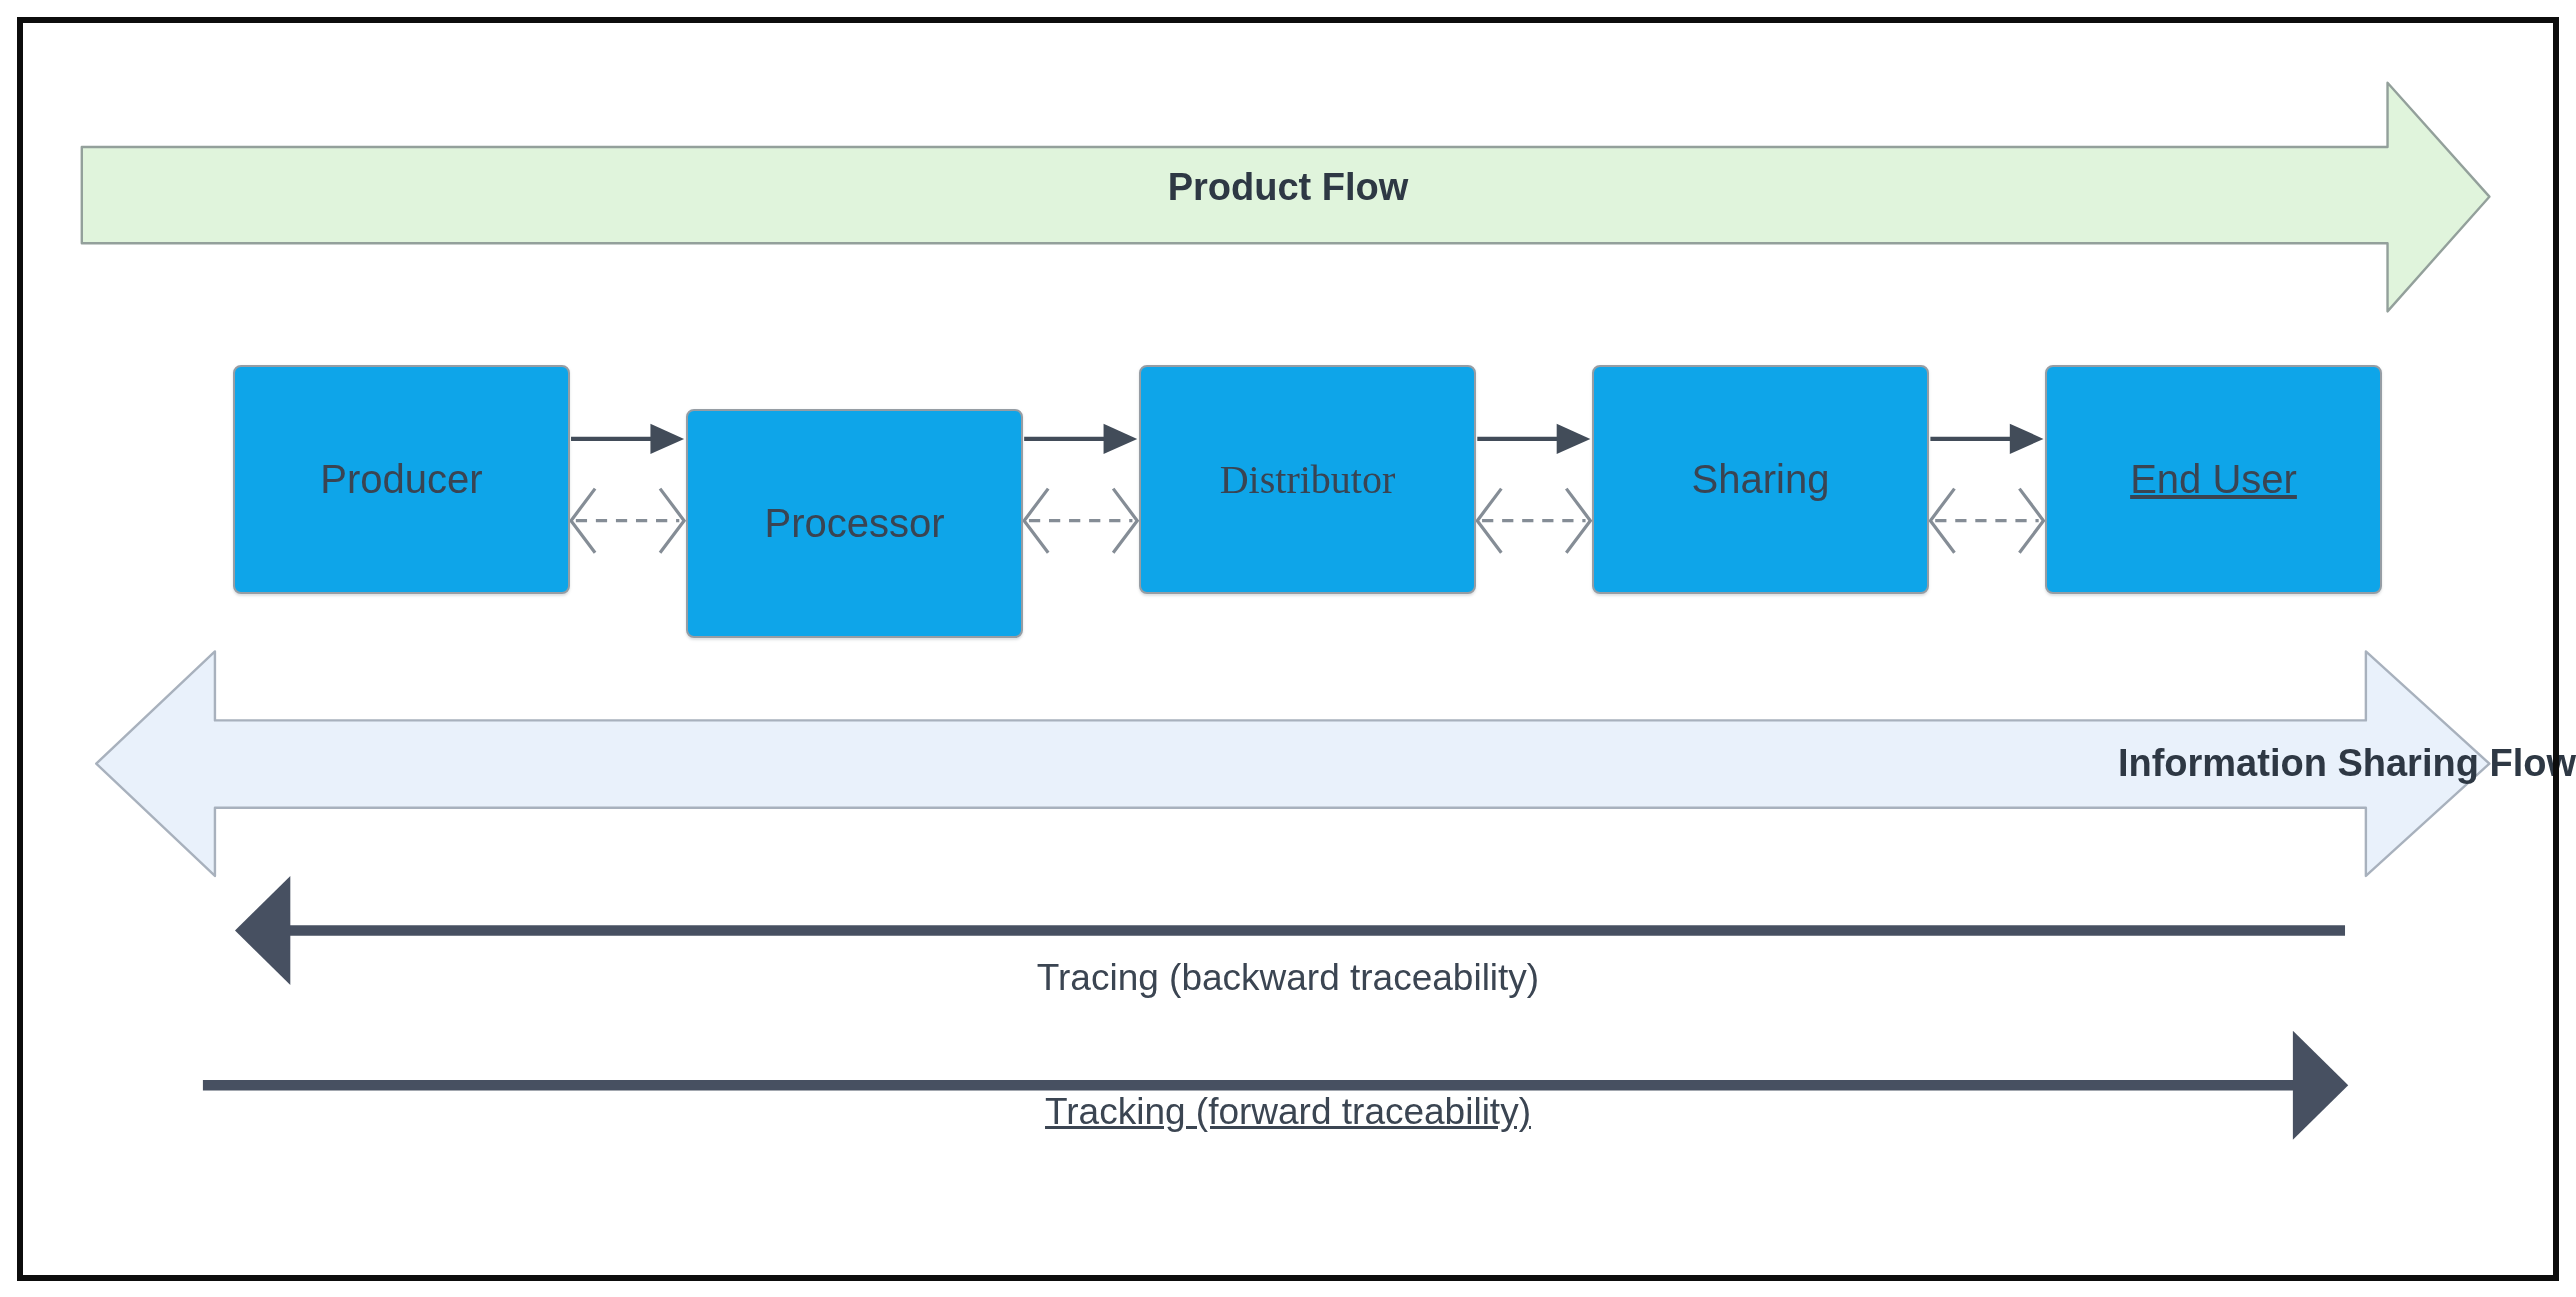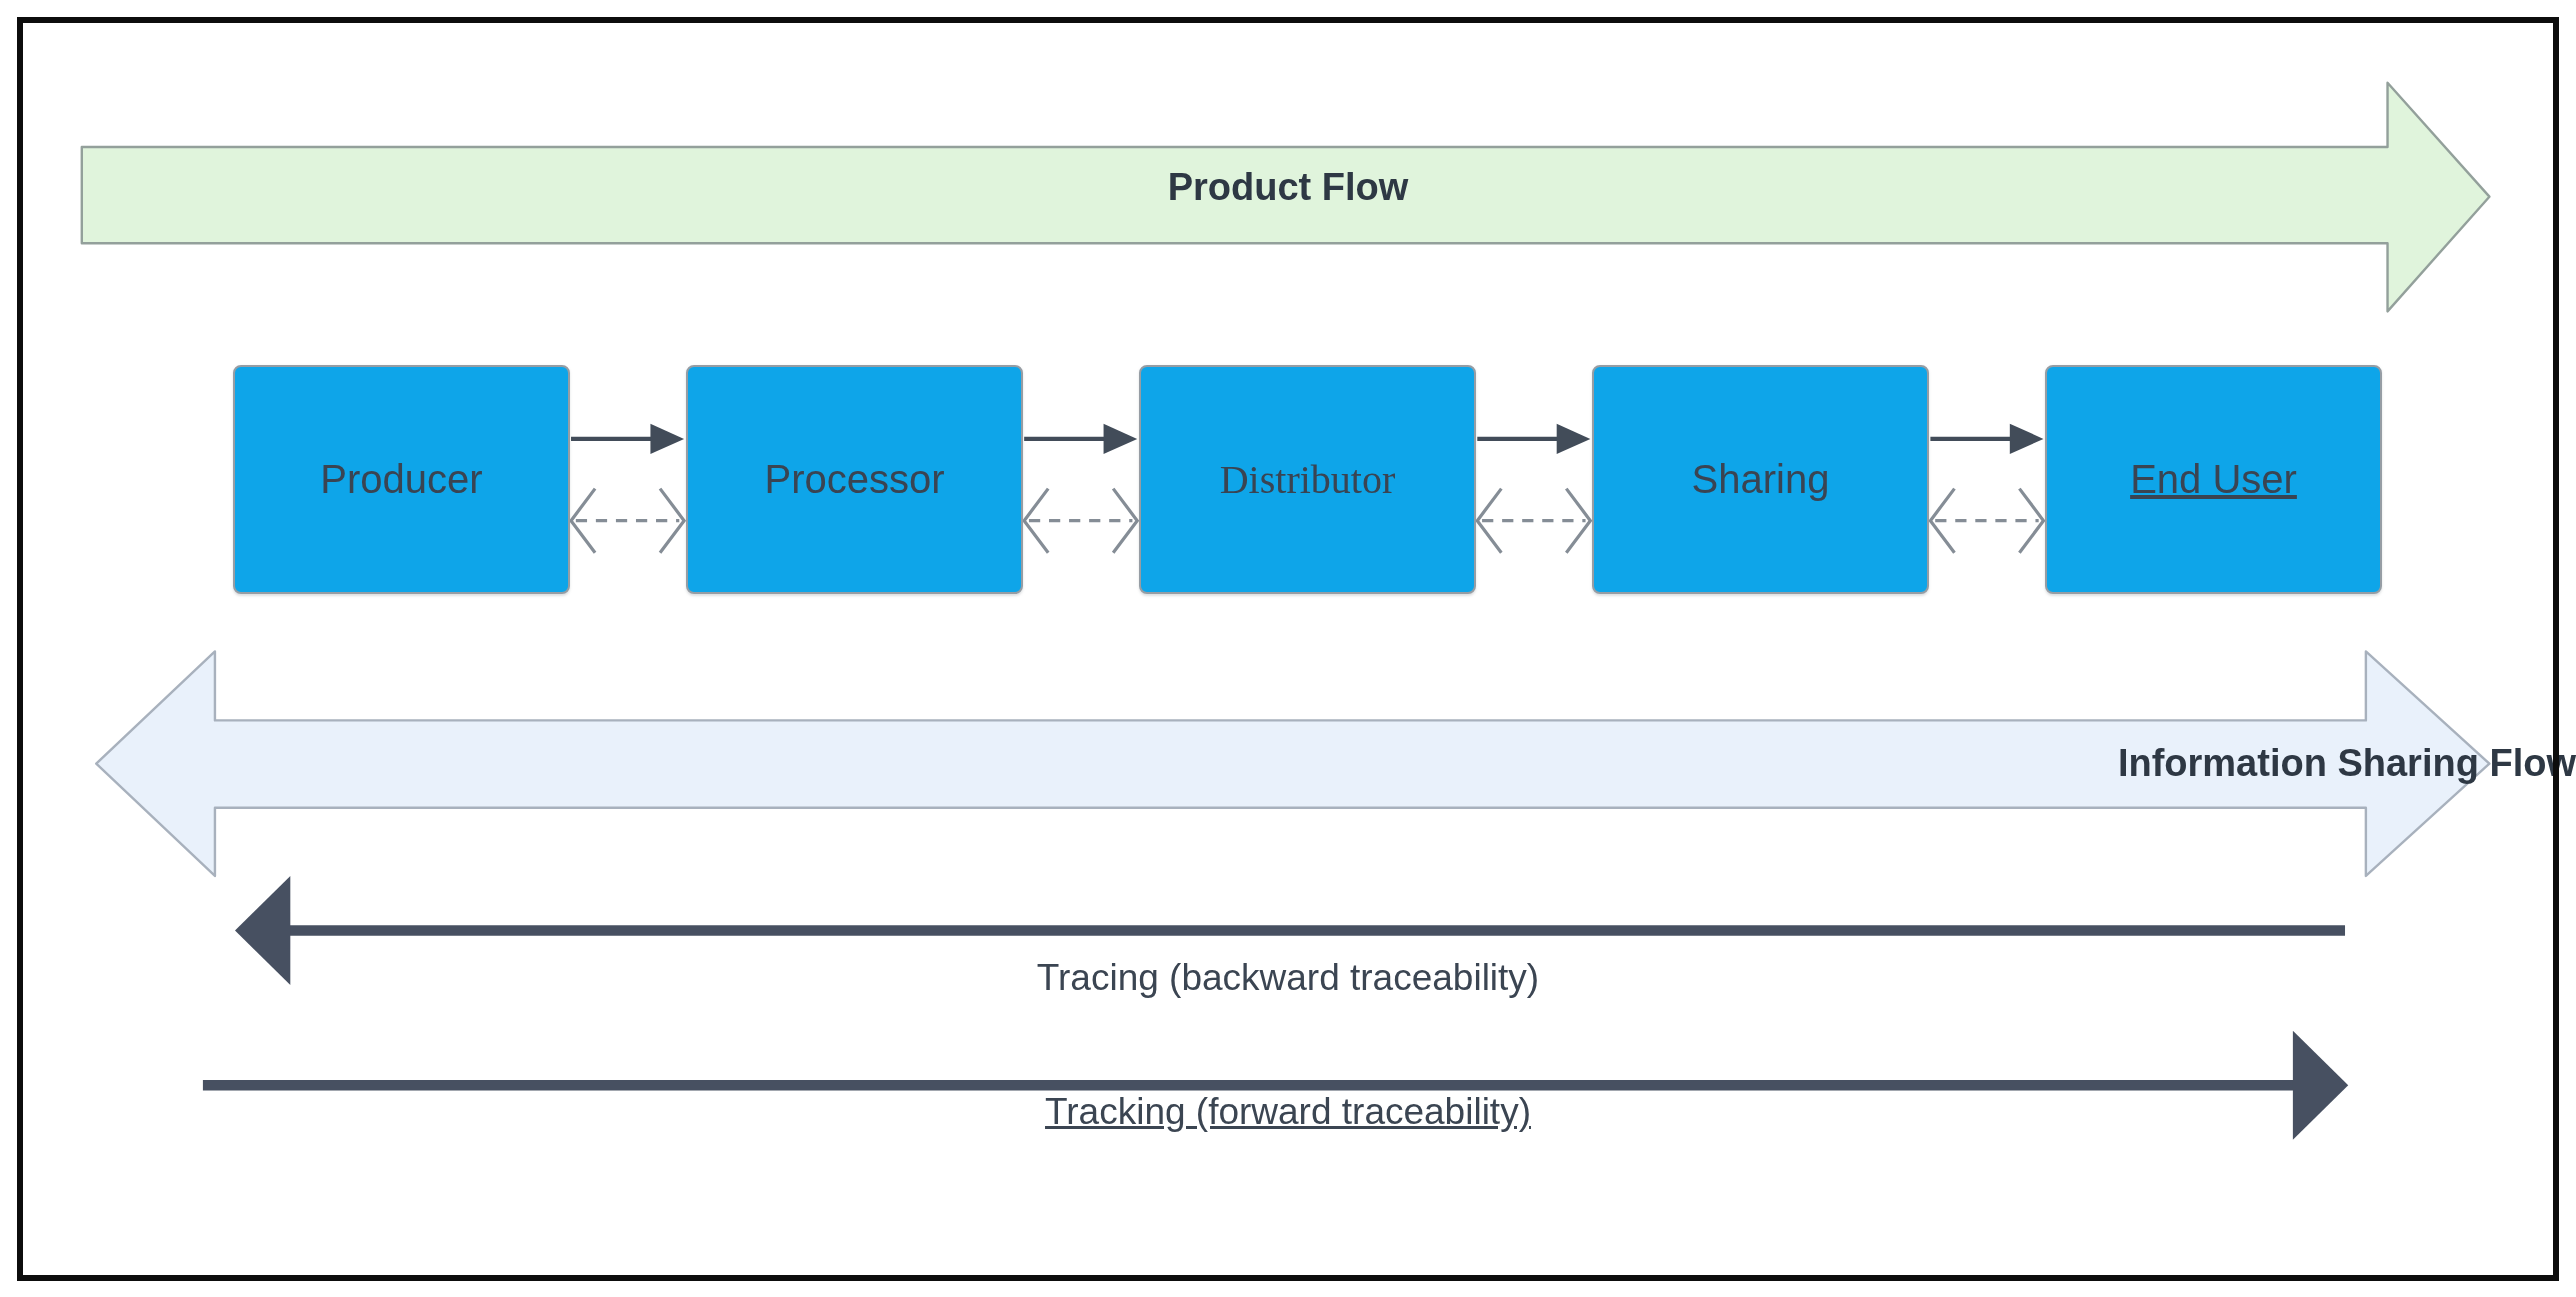--- a/index.html
+++ b/index.html
@@ -47,21 +47,21 @@
     background: #0ea5e9;
     border: 2.4px solid #969da4;
     border-radius: 8px;
     box-sizing: border-box;
     display: flex; align-items: center; justify-content: center;
     font-size: 40px;
     color: #3a4452;
     box-shadow: 0 1.6px 2.4px rgba(120,130,140,0.25);
   }
   #node-producer    { left: 233px;  }
-  #node-processor   { left: 686px;  }
+  #node-processor   { left: 686px; margin-top: 44px;  }
   #node-distributor { left: 1139px; font-family: Liberation Serif, serif; }
   #node-retailer    { left: 1592px; }
   #node-enduser     { left: 2045px; text-decoration: underline; }
 </style>
 </head>
 <body>
 
 <svg class="canvas-layer" width="2576" height="1298" viewBox="0 0 3212 1618">
 
   <polygon points="102,183 2977,183 2977,103 3104,245 2977,388 2977,303 102,303" fill="#e0f4dc" stroke="#93a09b" stroke-width="3" stroke-linejoin="round"></polygon>

